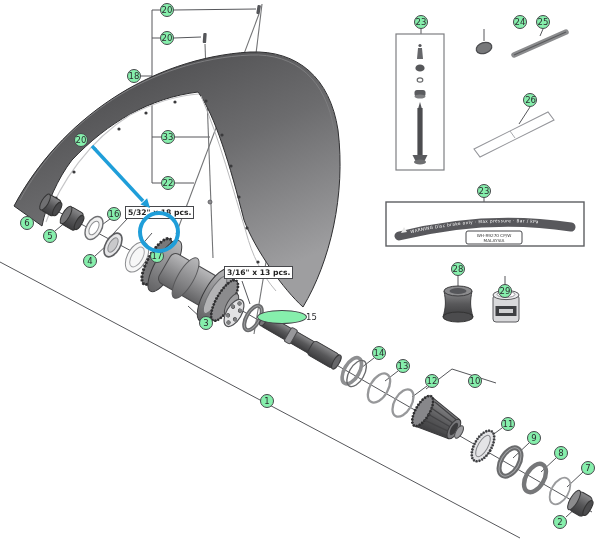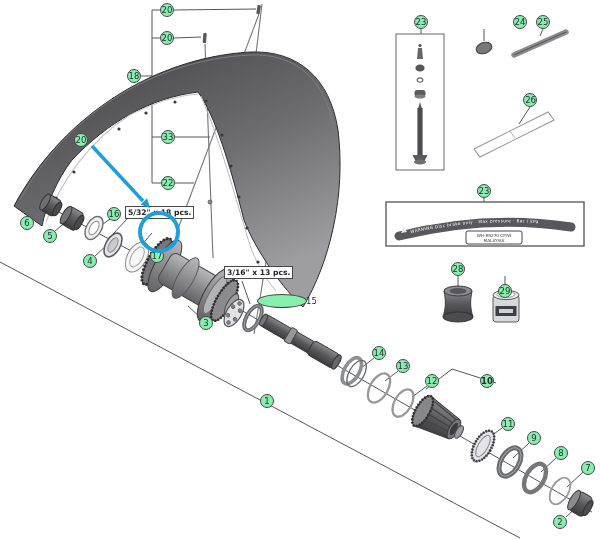--- a/index.html
+++ b/index.html
@@ -266,26 +266,26 @@
 <div id="callout-layer">
       <div class="callout" style="left: 260px; top: 394px;">1</div>
       <div class="callout" style="left: 553px; top: 515px;">2</div>
       <div class="callout" style="left: 199px; top: 316px;">3</div>
       <div class="callout" style="left: 83px; top: 254px;">4</div>
       <div class="callout" style="left: 43px; top: 229px;">5</div>
       <div class="callout" style="left: 20px; top: 216px;">6</div>
       <div class="callout" style="left: 581px; top: 461px;">7</div>
       <div class="callout" style="left: 554px; top: 446px;">8</div>
       <div class="callout" style="left: 527px; top: 431px;">9</div>
-      <div class="callout" style="left: 480px; top: 374px; font-weight: bold;">10</div>
+      <div class="callout" style="left: 468px; top: 374px;">10</div>
       <div class="callout" style="left: 501px; top: 417px;">11</div>
       <div class="callout" style="left: 425px; top: 374px;">12</div>
       <div class="callout" style="left: 396px; top: 359px; text-align: center;">13</div>
       <div class="callout" style="left: 372px; top: 346px;">14</div>
-      <div class="callout" style="left: 257px; top: 294px; padding-left: 48px;">15</div>
+      <div class="callout" style="left: 257px; top: 310px; padding-left: 48px;">15</div>
       <div class="callout" style="left: 107px; top: 207px;">16</div>
       <div class="callout" style="left: 150px; top: 221px; margin-top: 28px;">17</div>
       <div class="callout" style="left: 74px; top: 133px;">20</div>
       <div class="callout" style="left: 127px; top: 69px;">18</div>
       <div class="callout" style="left: 160px; top: 3px;">20</div>
       <div class="callout" style="left: 160px; top: 31px;">20</div>
       <div class="callout" style="left: 161px; top: 130px;">33</div>
       <div class="callout" style="left: 161px; top: 176px;">22</div>
       <div class="callout" style="left: 414px; top: 15px;">23</div>
       <div class="callout" style="left: 477px; top: 15px; margin-left: 36px;">24</div>

